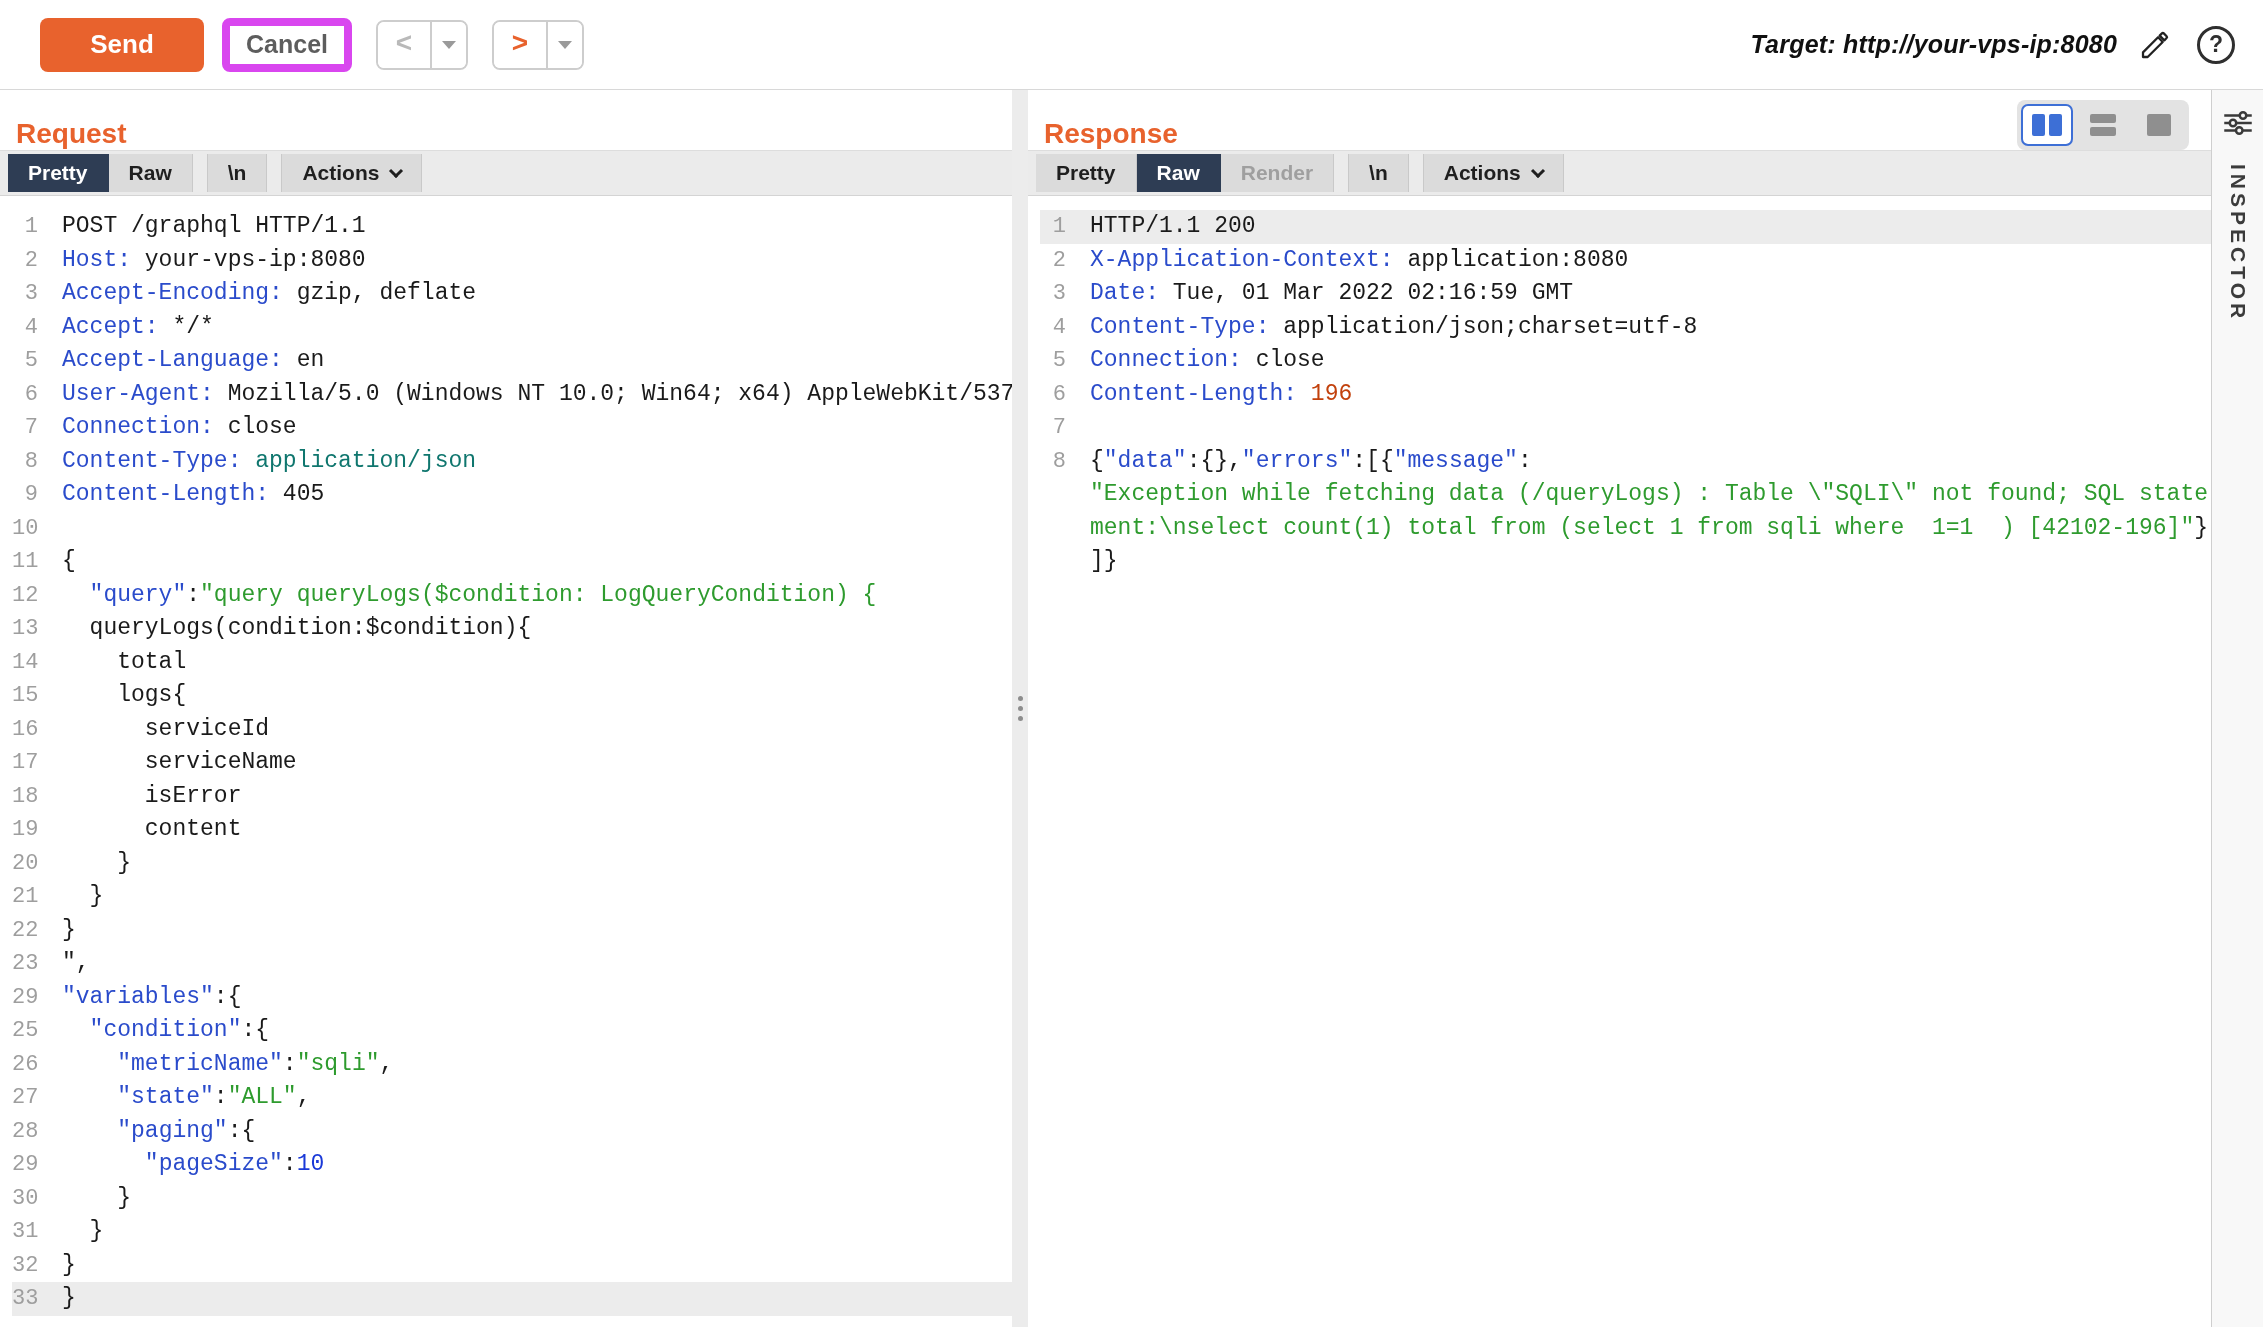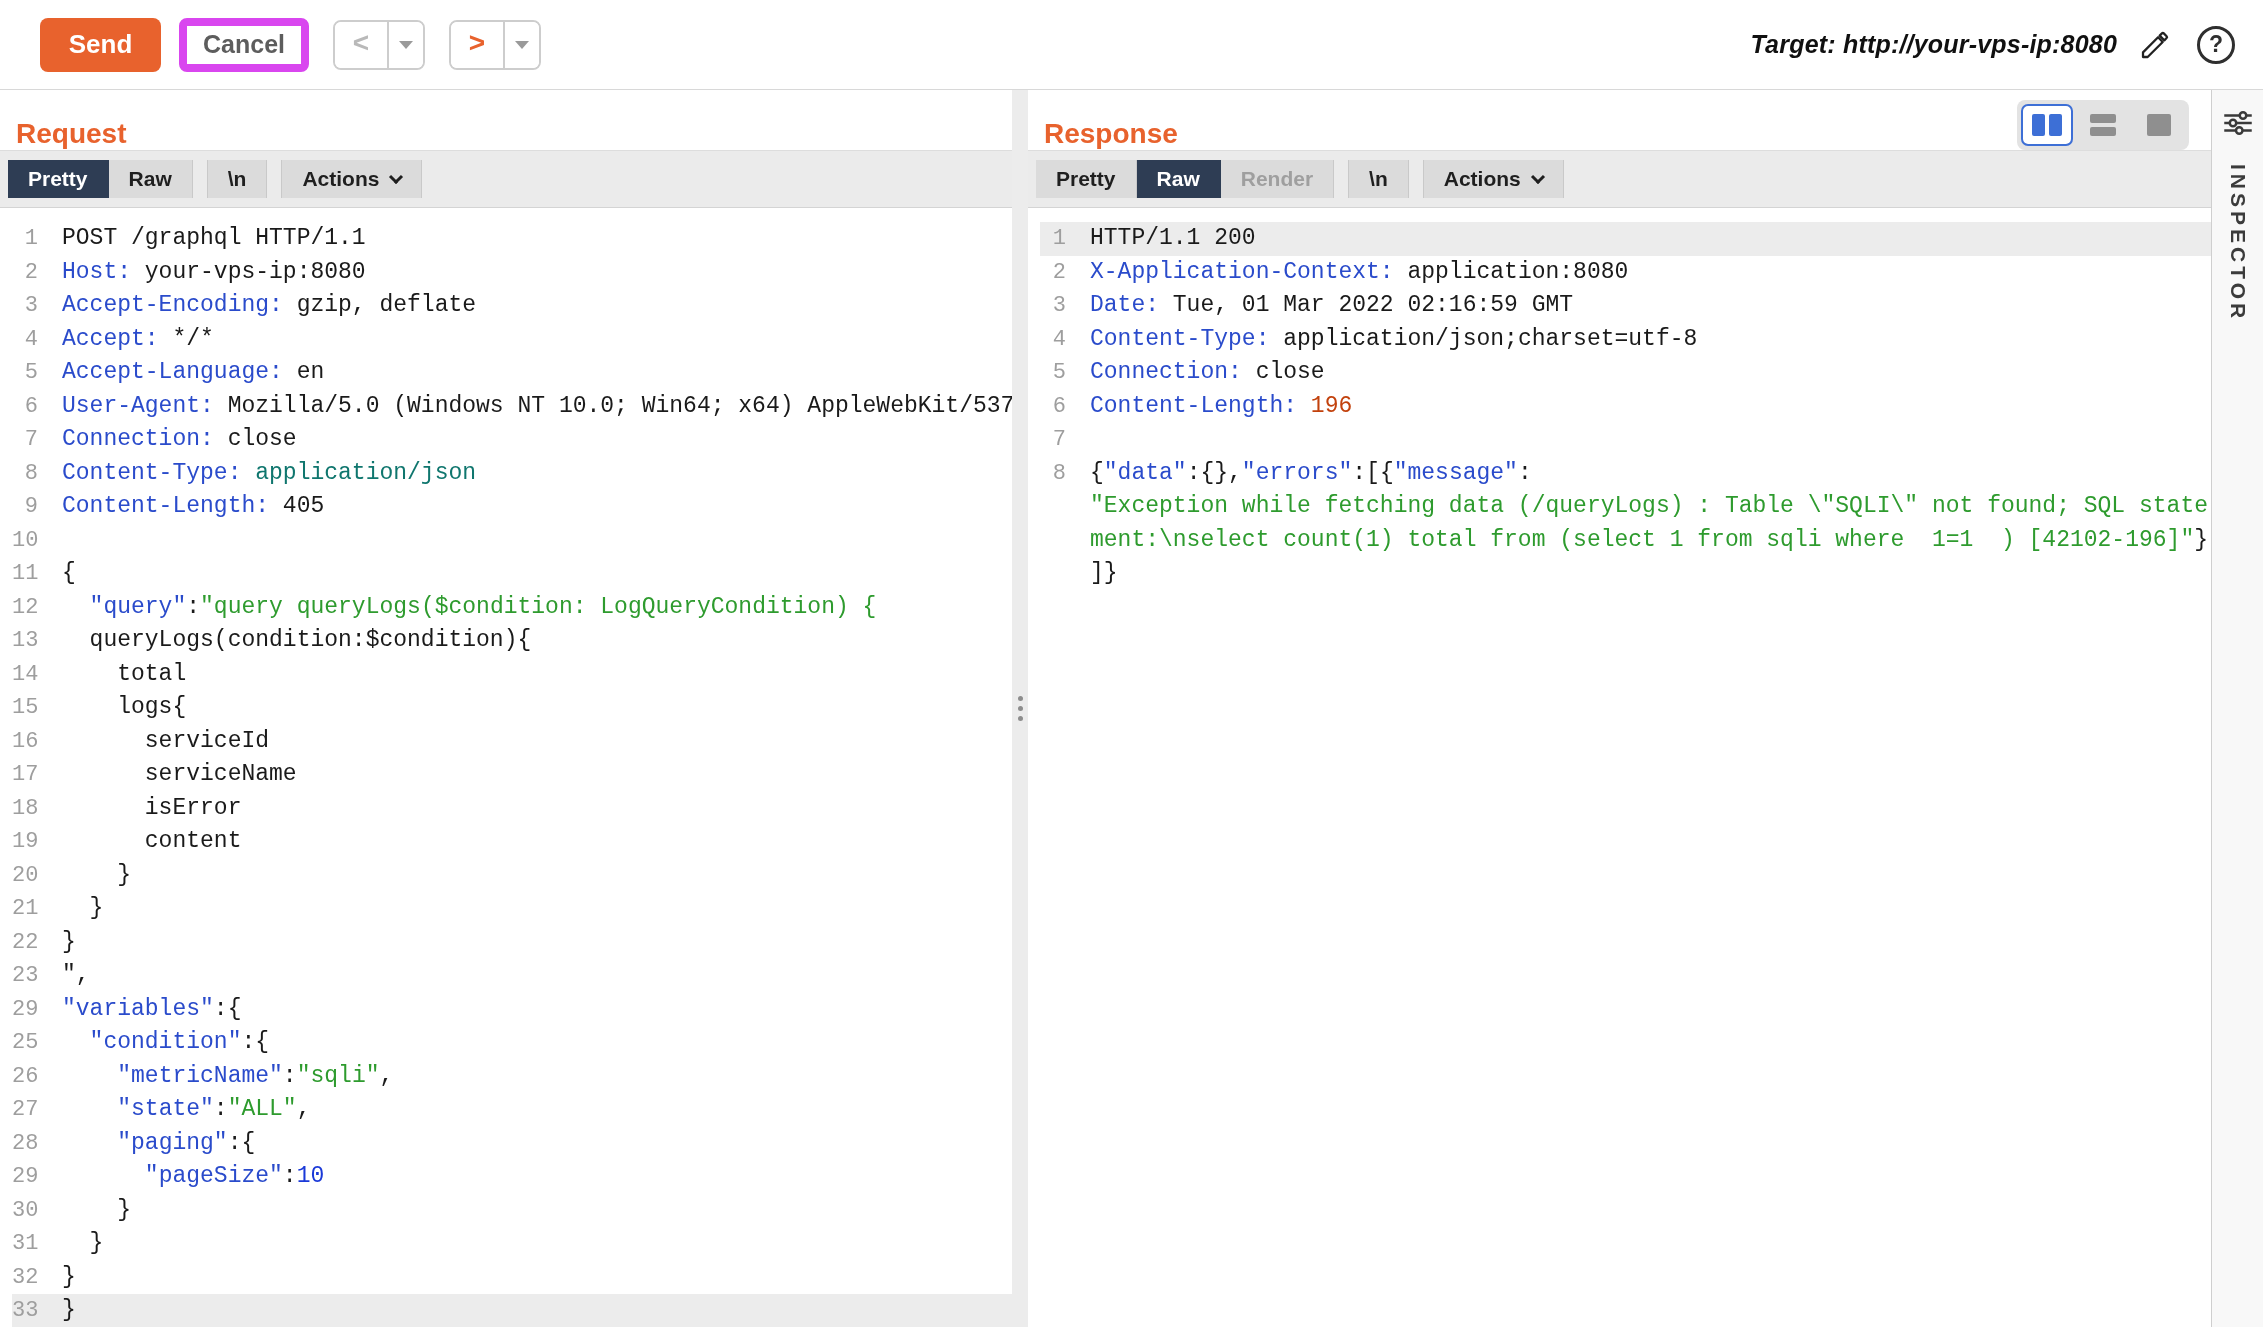--- a/index.html
+++ b/index.html
@@ -4,21 +4,21 @@
 <style>
   * { margin:0; padding:0; box-sizing:border-box; }
   :root { --accent:#e8622d; --tab-active:#2e3d54; }
   html,body { background:#ececec; }
   body { font-family:"Liberation Sans","DejaVu Sans",sans-serif; }
   .app { width:2263px; height:1327px; background:#ececec; display:flex; flex-direction:column; overflow:hidden; }
 
   
   .toolbar { height:90px; flex:none; background:#fff; border-bottom:1px solid #d8d8d8;
              display:flex; align-items:center; padding:0 24px 0 40px; gap:18px; }
-  .btn-send { width:121px; height:54px; background:var(--accent); color:#fff; font-size:26px;
+  .btn-send { width:164px; height:54px; background:var(--accent); color:#fff; font-size:26px;
               font-weight:bold; border:none; border-radius:8px; font-family:inherit; cursor:pointer; }
   .btn-cancel { width:130px; height:54px; background:#fff; color:#5d5d5d; font-size:25px; font-weight:bold;
                 border:8px solid #d946ef; border-radius:8px; font-family:inherit; cursor:pointer; }
   .split { display:flex; height:50px; border:2px solid #cdcdcd; border-radius:8px; overflow:hidden;
            background:#fff; margin-left:6px; }
   .split button { background:#fff; border:none; font-family:inherit; display:flex; align-items:center;
                   justify-content:center; cursor:pointer; }
   .split .main { width:52px; font-size:28px; font-weight:bold; padding-bottom:4px; }
   .split .back-glyph { color:#b9b9b9; }
   .split .fwd-glyph { color:var(--accent); }
@@ -47,21 +47,21 @@
   .viewbtns { display:flex; gap:8px; background:#e3e3e3; border-radius:8px; padding:6px; margin-right:4px; }
   .viewbtn { width:48px; height:38px; border:none; border-radius:5px; background:transparent;
              display:flex; align-items:center; justify-content:center; gap:4px; cursor:pointer; }
   .viewbtn.active { background:#fff; outline:2px solid #3d6fd6; }
   .vbar { width:13px; height:22px; background:#3d6fd6; border-radius:2px; display:inline-block; }
   .hbar-wrap { display:flex; flex-direction:column; gap:4px; }
   .hbar { width:26px; height:9px; background:#8f8f8f; border-radius:2px; display:block; }
   .sq { width:24px; height:22px; background:#8f8f8f; border-radius:2px; display:inline-block; }
 
   
-  .tabs { height:58px; flex:none; background:#ebebeb; border-top:1px solid #ddd; border-bottom:1px solid #d4d4d4;
+  .tabs { height:46px; flex:none; background:#ebebeb; border-top:1px solid #ddd; border-bottom:1px solid #d4d4d4;
           display:flex; align-items:center; padding-left:8px; }
   .tab { display:flex; align-items:center; height:38px; padding:0 20px; font-size:21px; font-weight:bold;
          color:#1f1f1f; background:#dbdbdb; border-right:1px solid #c9c9c9; cursor:pointer; }
   .tab.active { background:var(--tab-active); color:#fff; border-right-color:var(--tab-active); }
   .tab.disabled { color:#9f9f9f; cursor:default; }
   .tab.sep { margin-left:14px; border-left:1px solid #c9c9c9; }
   .chev { width:10px; height:10px; border-right:3px solid currentColor; border-bottom:3px solid currentColor;
           transform:rotate(45deg); margin-left:12px; margin-bottom:5px; }
 
   

